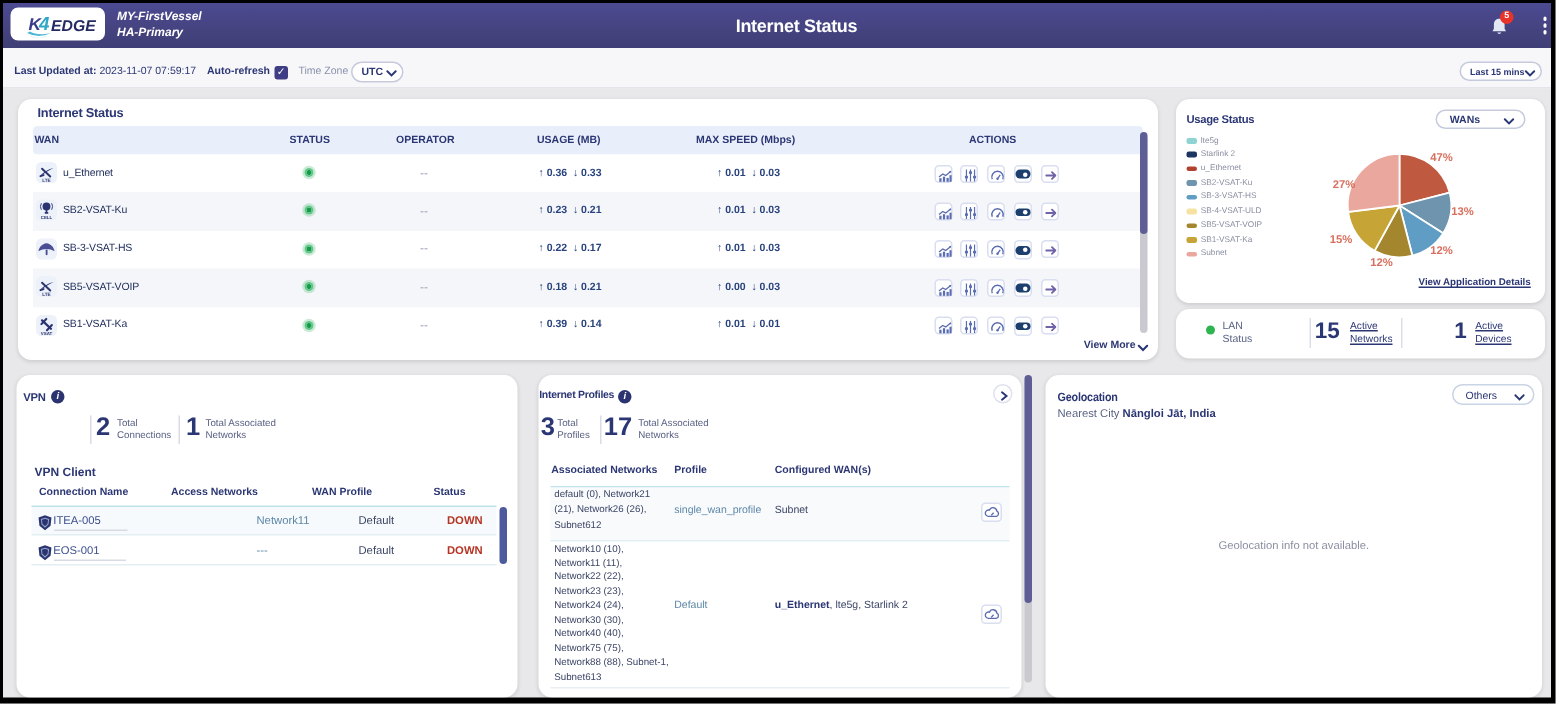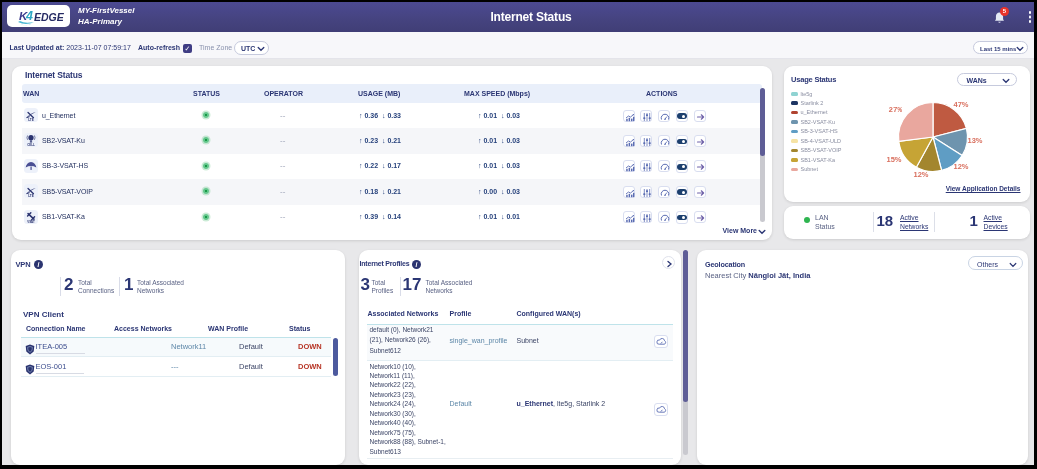--- a/index.html
+++ b/index.html
@@ -338,29 +338,29 @@
         <path d="M149 71 L178.13 89.49 A34.5 34.5 0 0 1 157.58 104.42 Z" fill="#5f9dc4" stroke="#fff" stroke-width="1.2"></path>
         <path d="M149 71 L157.58 104.42 A34.5 34.5 0 0 1 132.38 101.23 Z" fill="#a3862e" stroke="#fff" stroke-width="1.2"></path>
         <path d="M149 71 L132.38 101.23 A34.5 34.5 0 0 1 114.77 75.32 Z" fill="#c6a435" stroke="#fff" stroke-width="1.2"></path>
         <path d="M149 71 L114.77 75.32 A34.5 34.5 0 0 1 149.00 36.50 Z" fill="#e9a79e" stroke="#fff" stroke-width="1.2"></path>
     </svg>
     <div style="position:absolute; left:170px; top:34px; font-size:7.5px; color:#d9705f; font-weight:bold;">47%</div>
     <div style="position:absolute; left:184px; top:70px; font-size:7.5px; color:#d9705f; font-weight:bold;">13%</div>
     <div style="position:absolute; left:170px; top:96px; font-size:7.5px; color:#d9705f; font-weight:bold;">12%</div>
     <div style="position:absolute; left:130px; top:104px; font-size:7.5px; color:#d9705f; font-weight:bold;">12%</div>
     <div style="position:absolute; left:103px; top:89px; font-size:7.5px; color:#d9705f; font-weight:bold;">15%</div>
-    <div style="position:absolute; left:105px; top:40px; font-size:7.5px; color:#d9705f; font-weight:bold;font-family:Liberation Mono, monospace;">27%</div>
+    <div style="position:absolute; left:105px; top:52px; font-size:7.5px; color:#d9705f; font-weight:bold;">27%</div>
     <div style="position:absolute; right:9px; top:119px; font-size:6.5px; color:#2b3674; text-decoration:underline; font-weight:bold;">View Application Details</div>
   </div>
 
   <div class="card" id="lan" style="left:781.5px; top:204px; width:246px; height:33px;">
     <div style="position:absolute; left:20.5px; top:10.5px; width:6px; height:6px; border-radius:50%; background:#2eb550;"></div>
     <div style="position:absolute; left:31.5px; top:6.5px; font-size:7px; color:#5a6284; line-height:9.5px;">LAN<br>Status</div>
     <div style="position:absolute; left:89px; top:6px; width:1px; height:20px; background:#dcdfe8;"></div>
-    <div style="position:absolute; left:93px; top:6px; font-size:15px; font-weight:bold; color:#2b3674;">18</div>
+    <div style="position:absolute; left:93px; top:6px; font-size:15px; font-weight:bold; color:#2b3674;">15</div>
     <div style="position:absolute; left:116.5px; top:6.5px; font-size:6.8px; color:#2b3674; line-height:9.5px; text-decoration:underline;">Active<br>Networks</div>
     <div style="position:absolute; left:150px; top:6px; width:1px; height:20px; background:#dcdfe8;"></div>
     <div style="position:absolute; left:186px; top:6px; font-size:15px; font-weight:bold; color:#2b3674;">1</div>
     <div style="position:absolute; left:200px; top:6.5px; font-size:6.8px; color:#2b3674; line-height:9.5px; text-decoration:underline;">Active<br>Devices</div>
   </div>
 
   <div class="card" id="vpn" style="left:9px; top:248px; width:334px; height:215px;">
     <div class="ctitle" style="position:absolute; left:4.5px; top:9.5px; font-size:7.5px;">VPN</div>
     <div class="info-i" style="left:23px; top:9.5px;">i</div>
     <div style="position:absolute; left:49px; top:27px; width:1px; height:19px; background:#d9dce8;"></div>
@@ -442,14 +442,15 @@
 
   <div class="card" id="geo" style="left:695px; top:248px; width:331px; height:215px;">
     <div class="ctitle" style="position:absolute; left:7.5px; top:10px; transform:scaleX(0.9); transform-origin:left center;">Geolocation</div>
     <div style="position:absolute; left:8px; top:21px; font-size:7.5px; color:#5a6284;">Nearest City <b style="color:#2b3674;">Nāngloi Jāt, India</b></div>
     <div style="position:absolute; left:271px; top:6px; width:55px; height:14px; border:1px solid #c9d4e4; border-radius:8px; background:#fff;">
       <span style="position:absolute; left:8px; top:3.5px; font-size:7px; color:#2b3674;">Others</span>
       <svg style="position:absolute; right:5px; top:4px;" width="8" height="8" viewBox="0 0 8 8">
           <path d="M1.2 2.5 L4 5.3 L6.8 2.5" stroke="#2b3674" stroke-width="1.2" fill="none" stroke-linecap="round"></path>
         </svg>
     </div>
+    <div style="position:absolute; left:0; top:109px; width:331px; text-align:center; font-size:7.5px; color:#8a8ea1;">Geolocation info not available.</div>
   </div>
 </div>
 
 </body></html>

